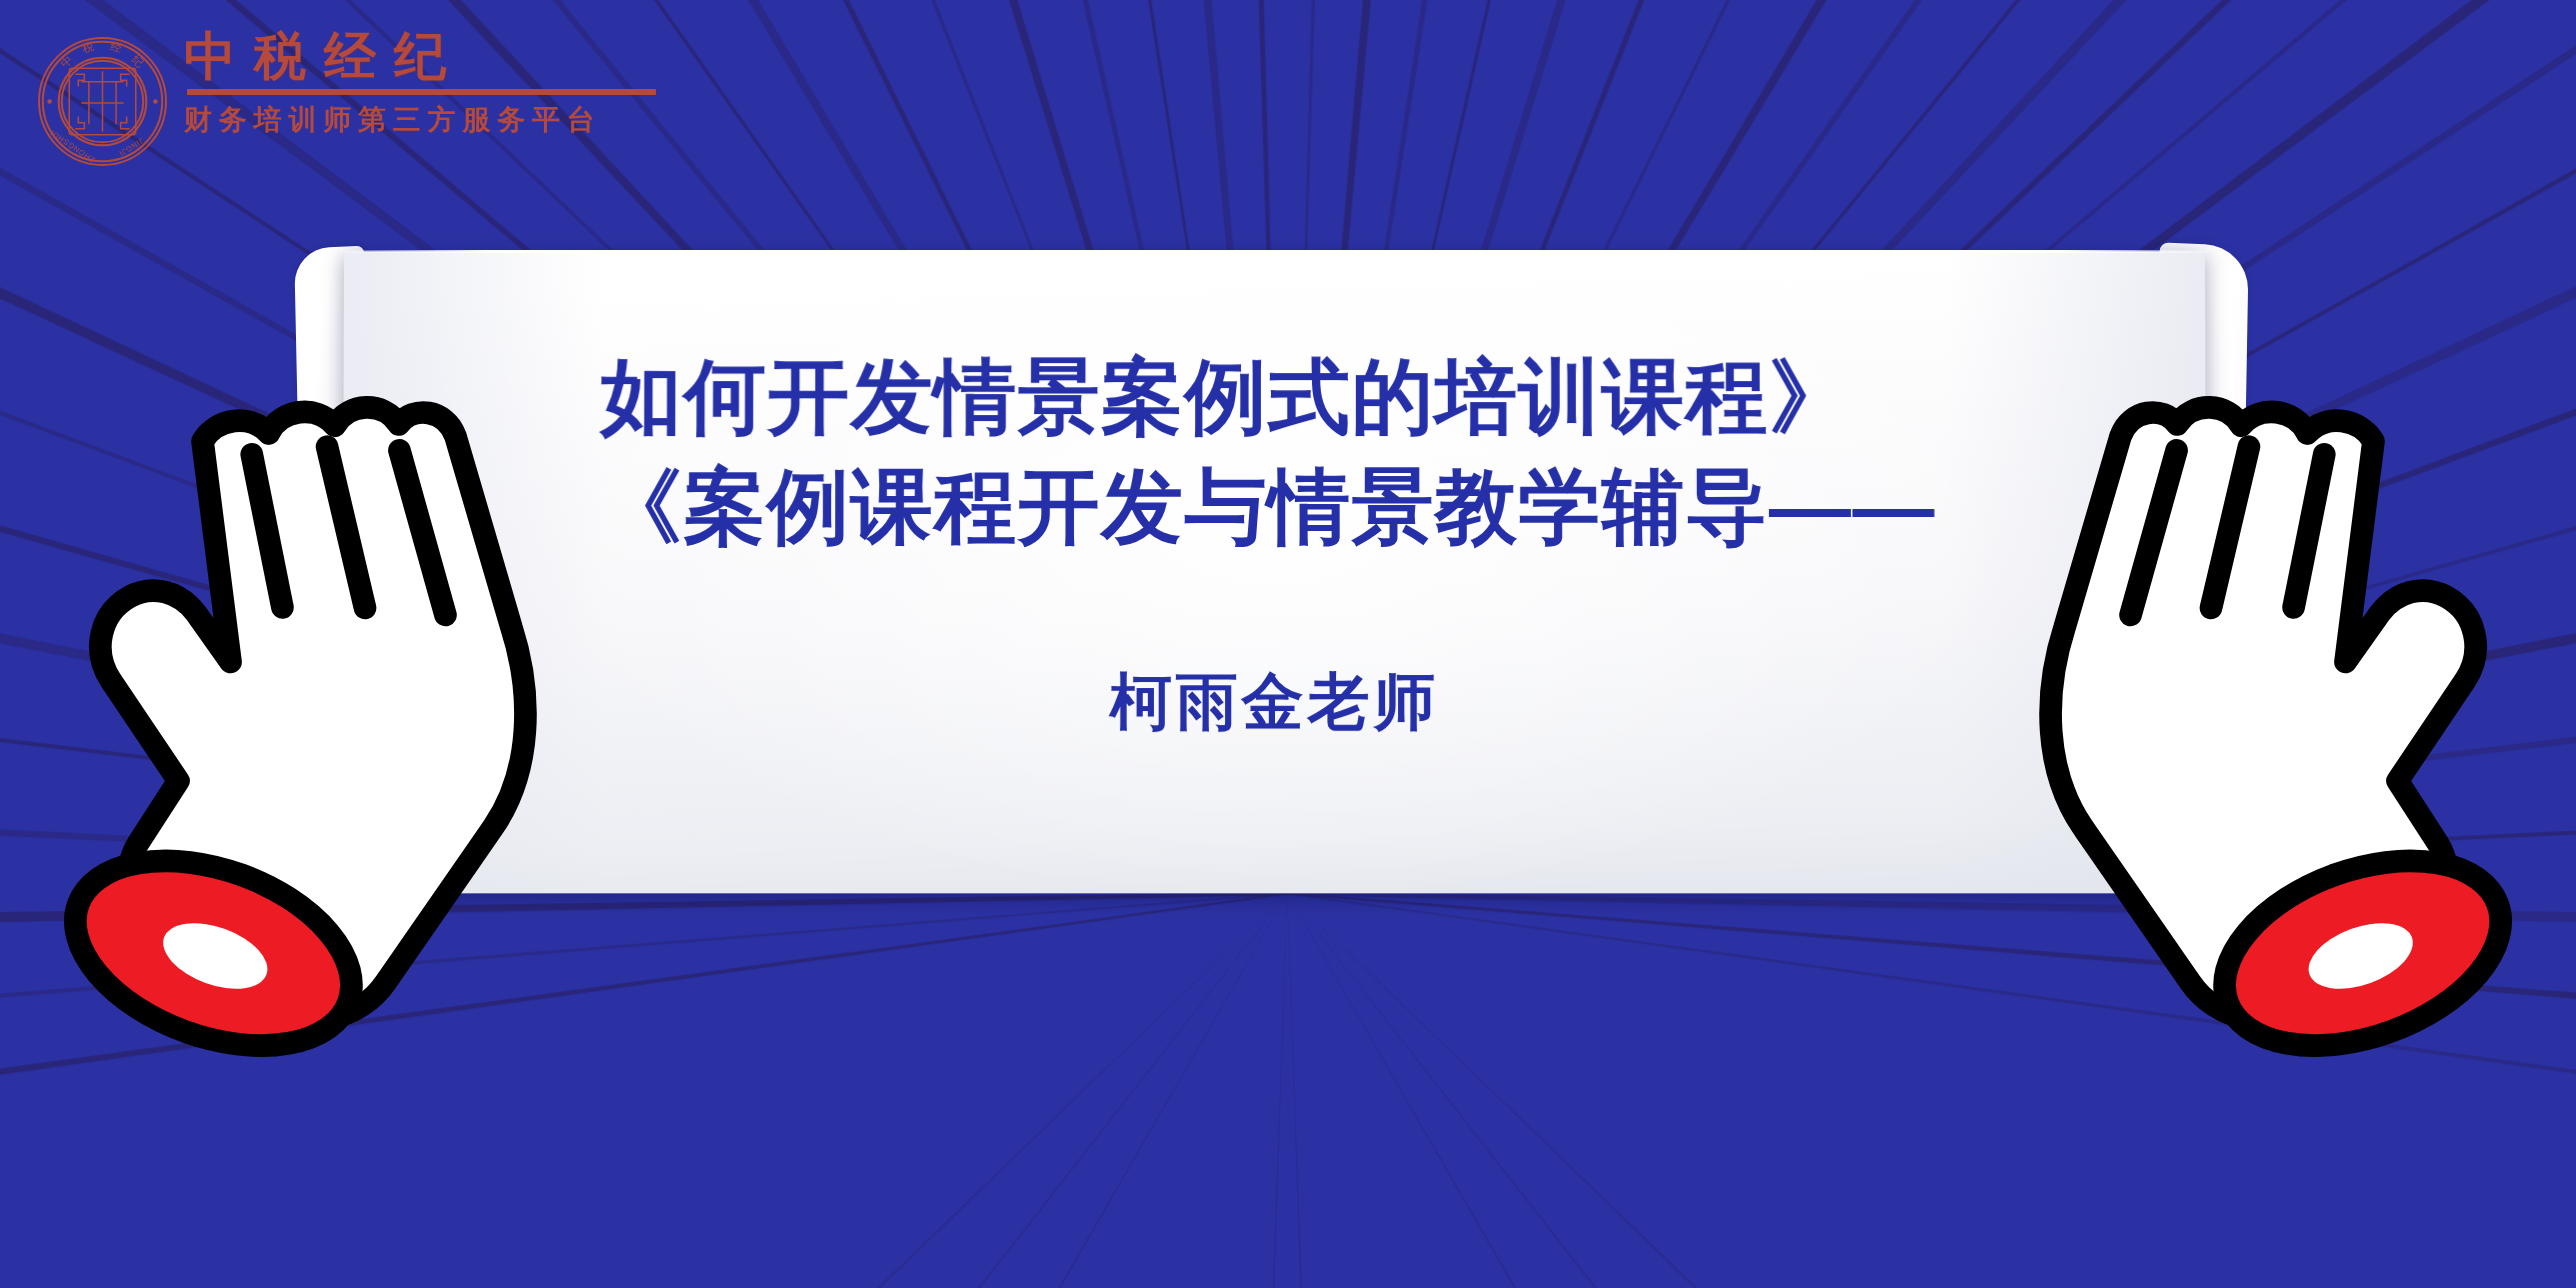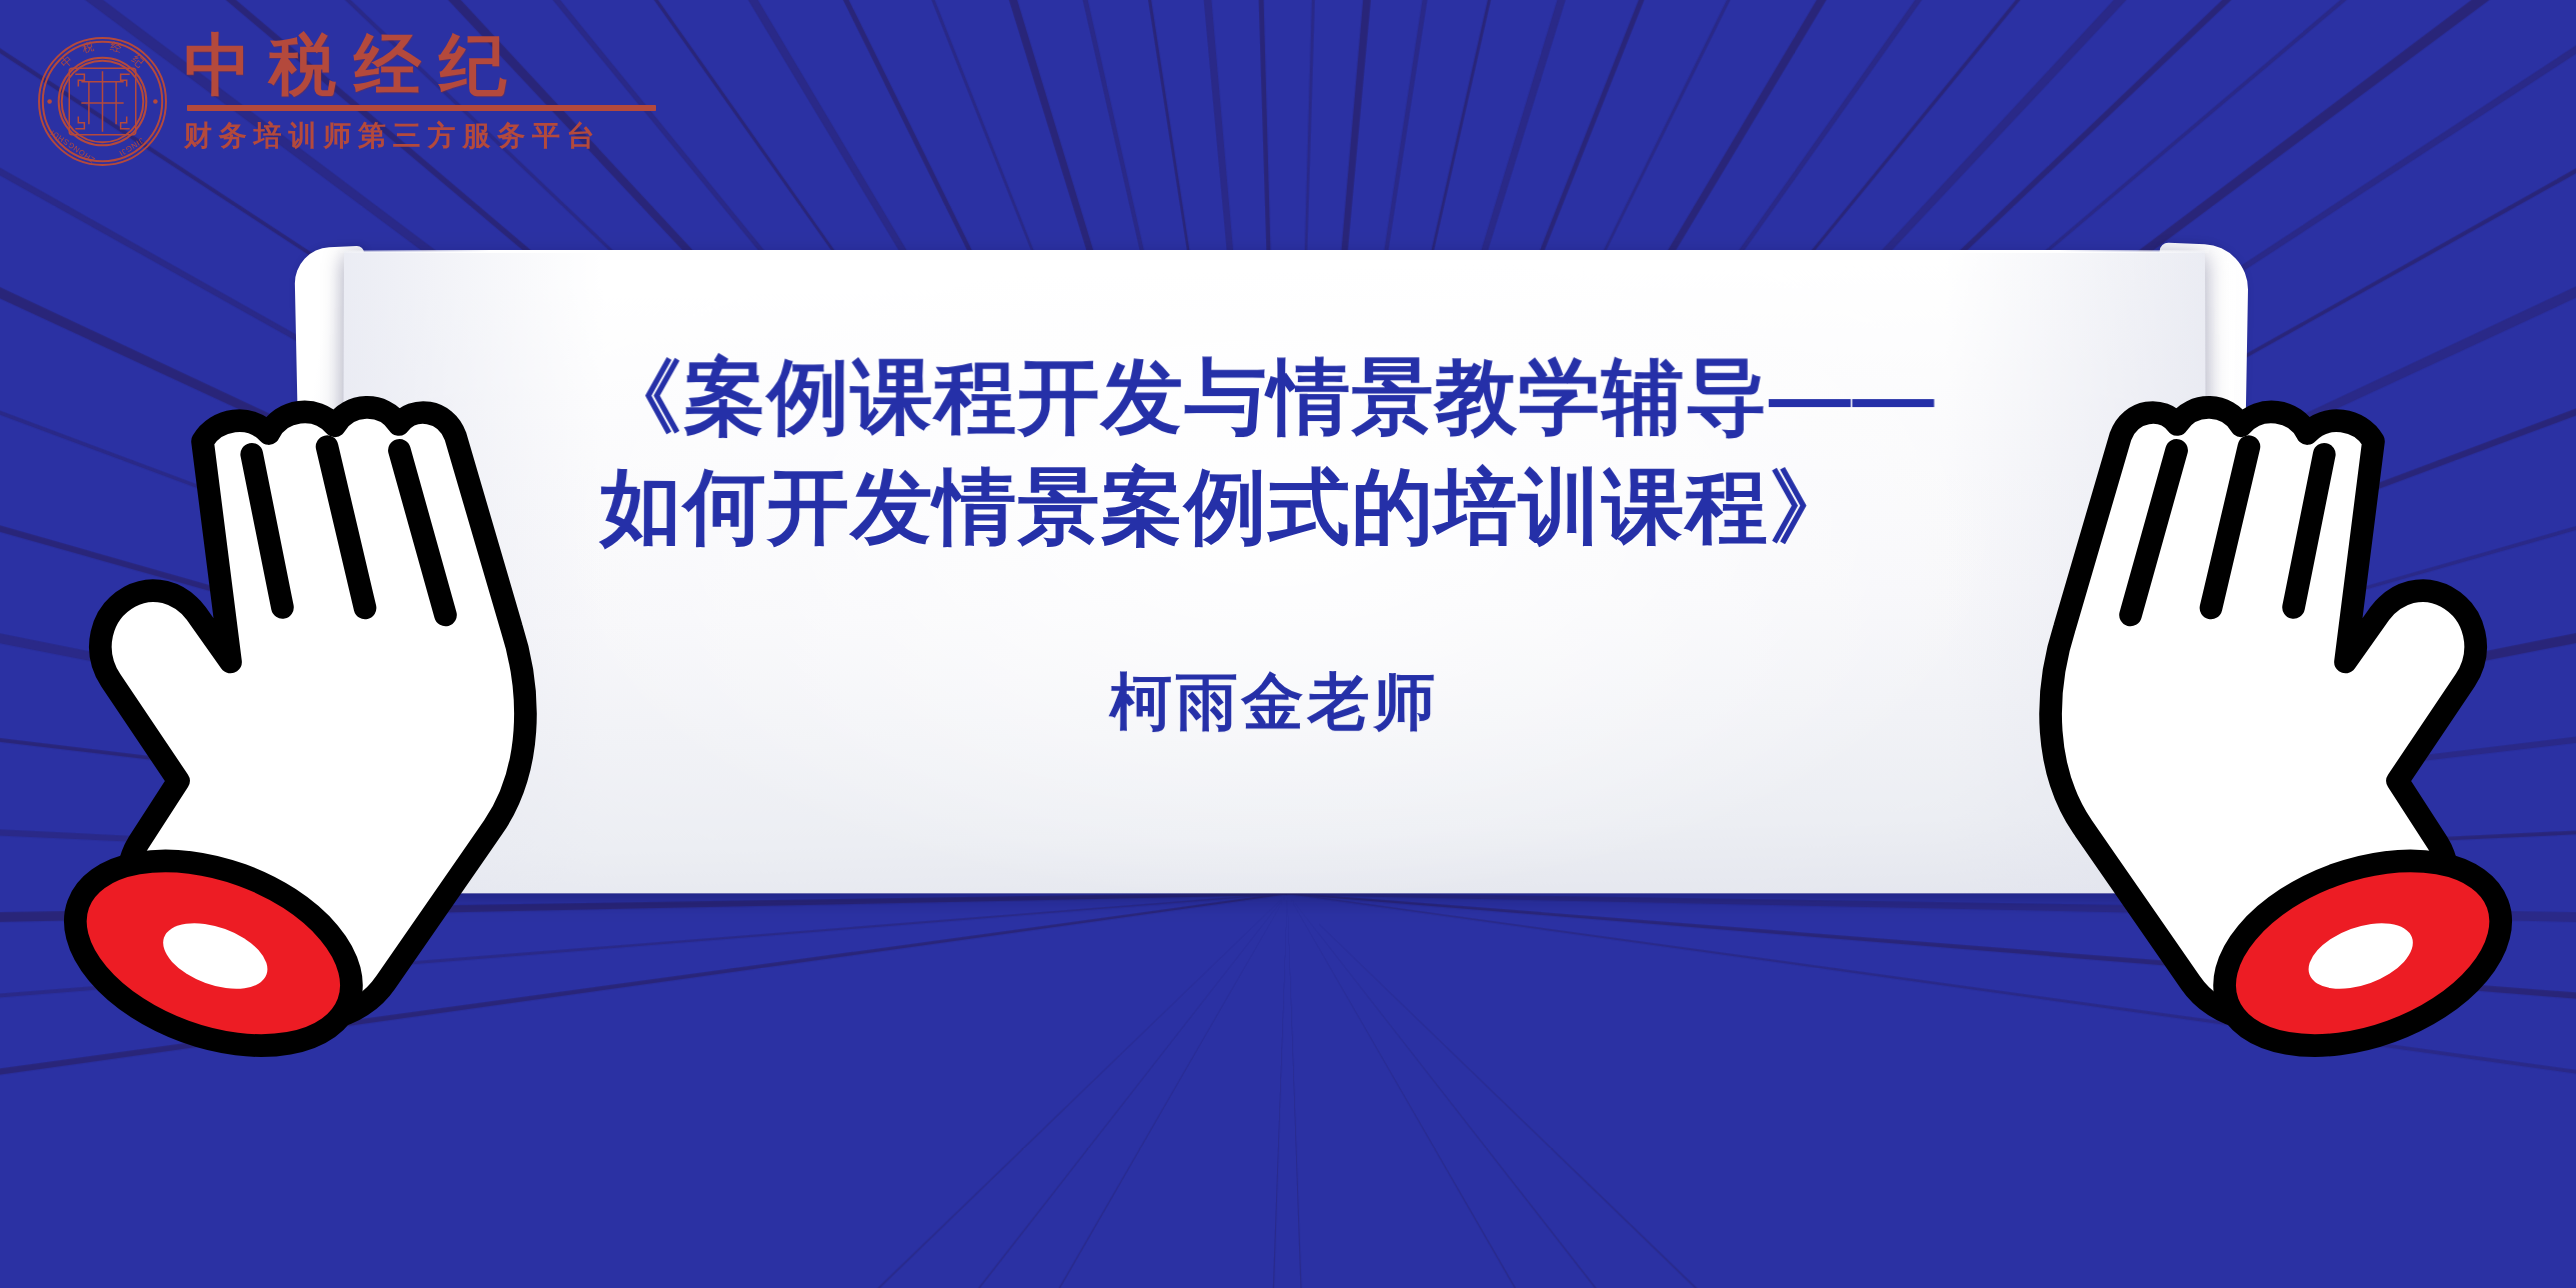--- a/index.html
+++ b/index.html
@@ -83,21 +83,21 @@
     font-size:62px;
     font-weight:bold;
     letter-spacing:3.8px;
   }
 
   
   .logo{position:absolute;left:36px;top:30px;width:697px;height:136px;}
   .seal{position:absolute;left:0px;top:4.5px;width:133px;height:133px;}
   .wordmark{position:absolute;left:148px;top:0px;width:545px;height:136px;}
   .wordmark .cn{
-    color:#B4493C;font-size:67px;font-weight:bold;letter-spacing:18px;
+    color:#B4493C;font-size:52px;font-weight:bold;letter-spacing:18px;
     font-family:"Liberation Serif","DejaVu Serif",serif;
     line-height:1.05;
     text-shadow:0.8px 0.8px 0 rgba(140,50,40,.35);
   }
   .wordmark .rule{
     width:469px;height:6px;background:#B4493C;margin:4.5px 0 6px 3px;border-radius:0.8px;
   }
   .wordmark .tag{
     color:#B4493C;font-size:28px;font-weight:bold;letter-spacing:6.8px;
     font-family:"Liberation Serif","DejaVu Serif",serif;
@@ -218,22 +218,22 @@
     <div class="curl-left">
       <div class="curl-left-hi"></div>
     </div>
     <div class="curl-right">
       <div class="curl-right-hi"></div>
     </div>
     <div class="banner-body">
       <div class="banner-sheen"></div>
       <div class="banner-text">
         <div class="title-block">
+          <div class="title-line">如何开发情景案例式的培训课程》</div>
           <div class="title-line">《案例课程开发与情景教学辅导——</div>
-          <div class="title-line">如何开发情景案例式的培训课程》</div>
         </div>
         <div class="speaker">柯雨金老师</div>
       </div>
     </div>
     <div class="banner-topline"></div>
   </div>
 
   <div class="hand hand-left">
     <svg viewBox="0 0 760 990" width="575" height="750">
       <g transform="rotate(-8 380 495)">

